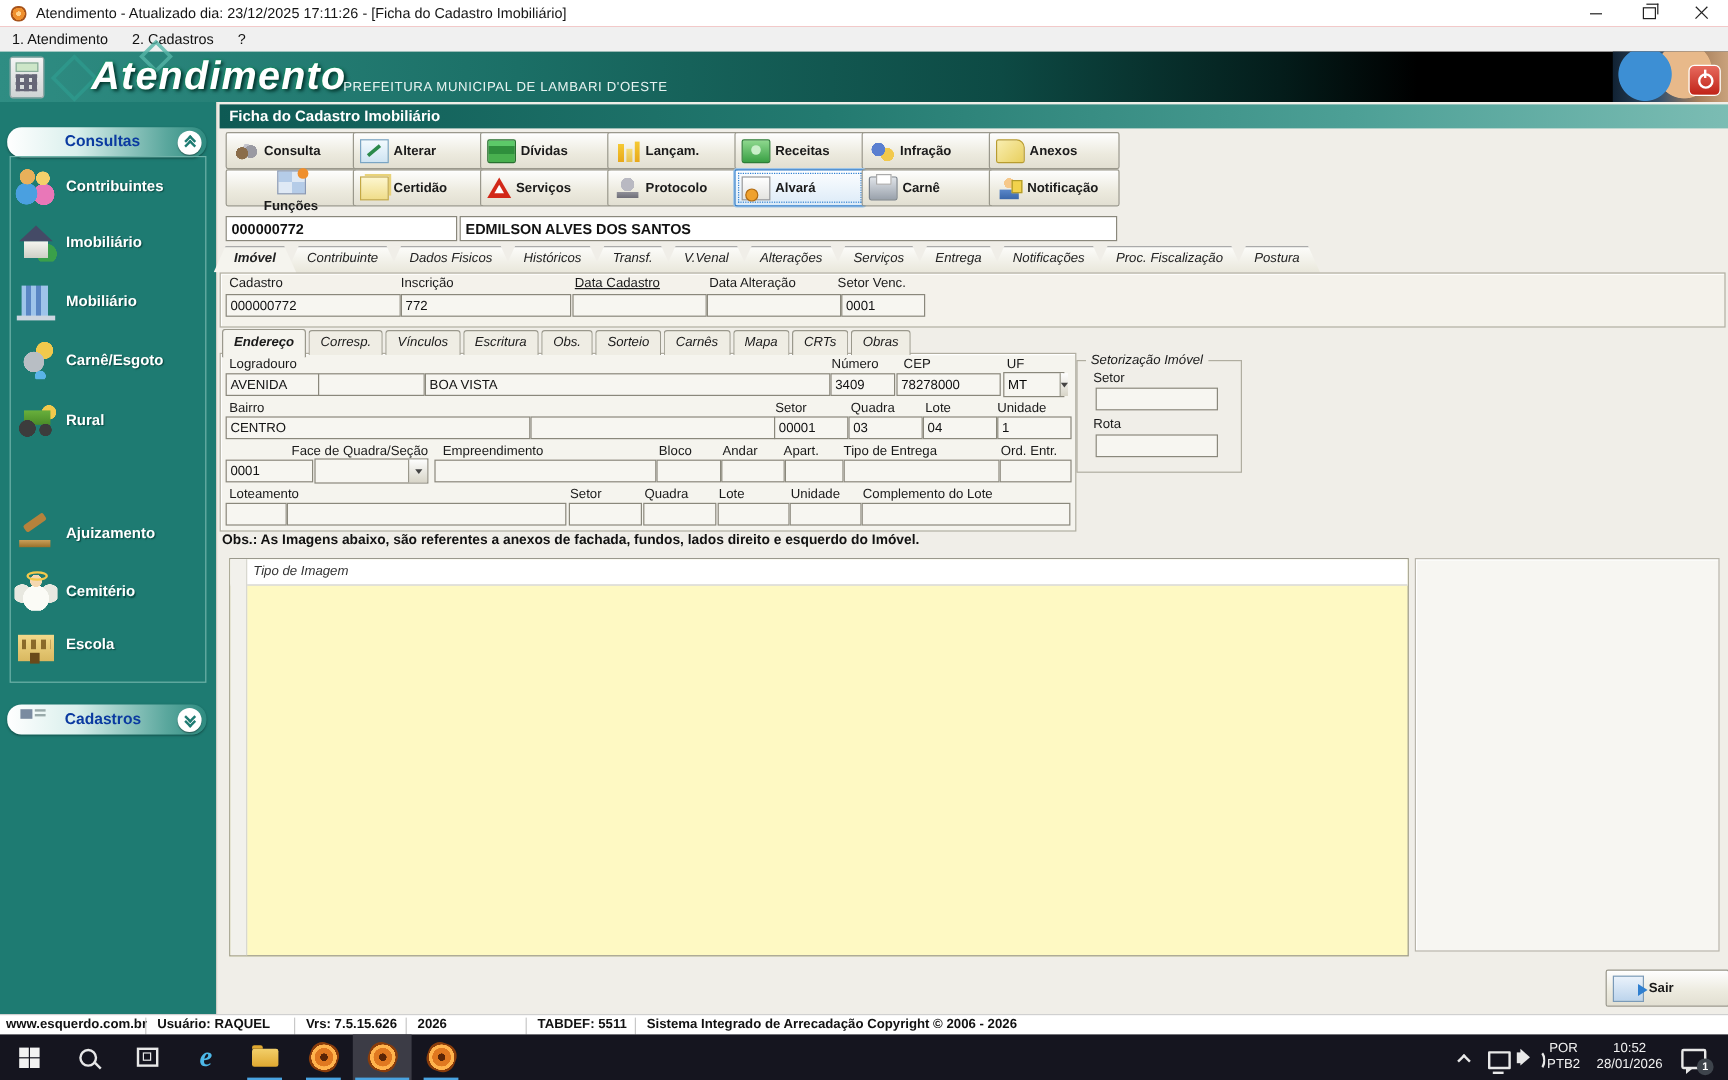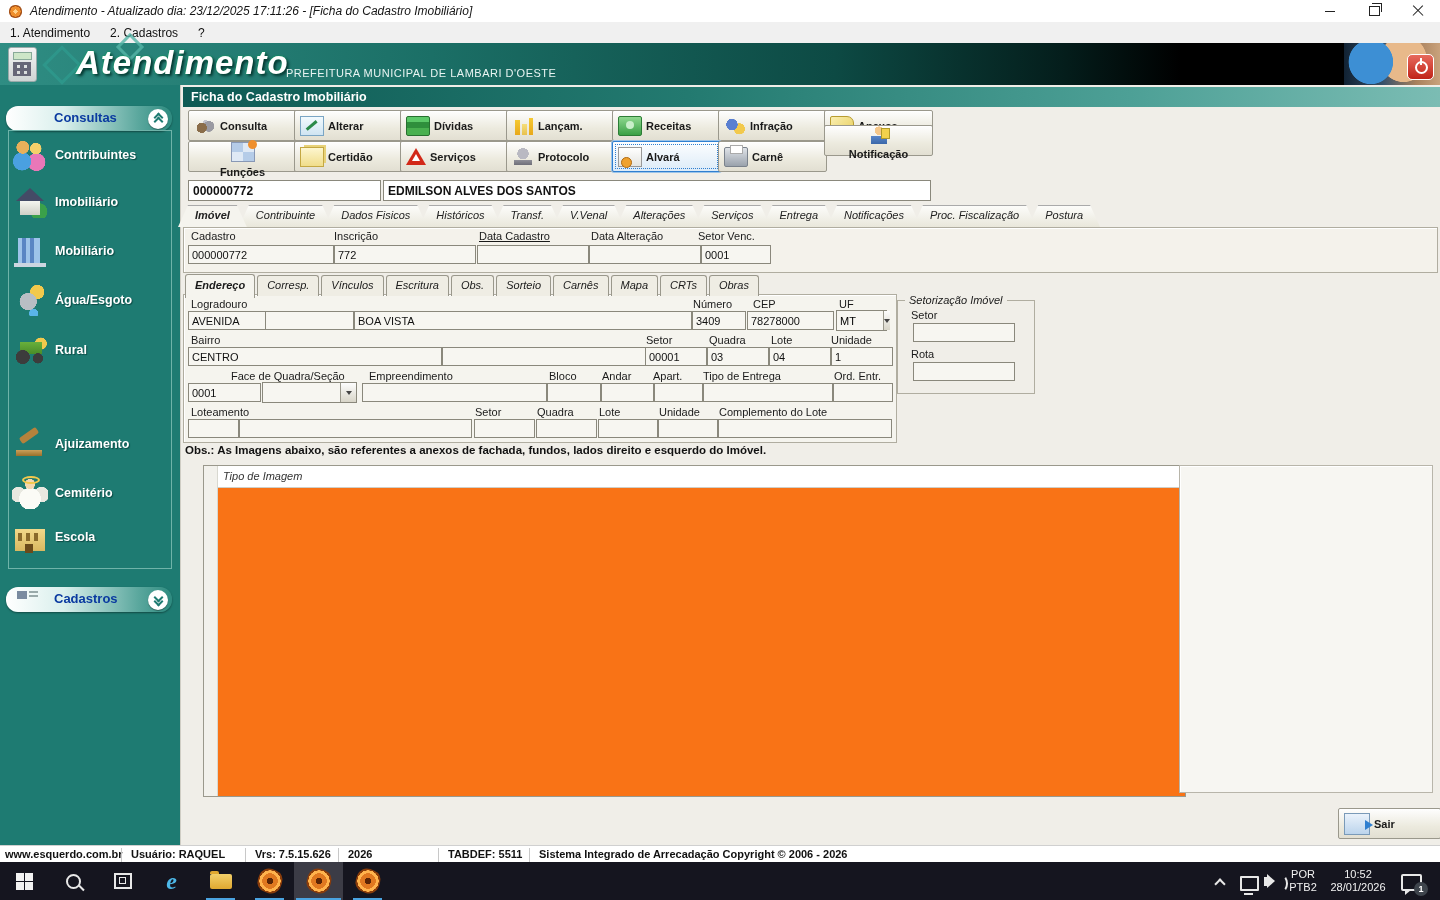--- a/index.html
+++ b/index.html
@@ -1,20 +1,20 @@
 <!DOCTYPE html>
 <html><head>
 <meta charset="utf-8">
 <style>
   html,body{margin:0;padding:0;background:#444;}
   #screen{position:relative;width:1440px;height:900px;overflow:hidden;background:#F0EEE8;
           font-family:"Liberation Sans",sans-serif;-webkit-font-smoothing:antialiased;}
   
   #titlebar{position:absolute;left:0;top:0;width:1440px;height:22px;background:#ffffff;
-            border-bottom:5px solid #ef4444;display:flex;align-items:center;font-size:12px;color:#151515;font-style:italic;}
+            border-bottom:5px solid #ef4444;display:flex;align-items:center;font-size:12px;color:#151515;}
   .app-ico16{width:13px;height:13px;margin:0 8px 0 9px;border-radius:45%;
              background:radial-gradient(circle at 50% 50%,#ffd18a 0 22%,#ef8f2d 23% 55%,#a7531a 56% 80%,transparent 81%);}
   .winbtn{width:44px;height:22px;display:flex;align-items:center;justify-content:center;cursor:pointer;}
   .glyph-min{width:10px;height:1px;background:#222;}
   .glyph-max{width:9px;height:8px;border:1px solid #222;position:relative;background:#fff;}
   .glyph-max::before{content:"";position:absolute;left:2px;top:-4px;width:9px;height:8px;border:1px solid #222;border-bottom:none;border-left:none;}
   .glyph-close{position:relative;width:12px;height:12px;}
   .glyph-close::before,.glyph-close::after{content:"";position:absolute;left:-1px;top:5px;width:14px;height:1.4px;background:#222;}
   .glyph-close::before{transform:rotate(45deg);} .glyph-close::after{transform:rotate(-45deg);}
   
@@ -159,21 +159,21 @@
   .carrow{width:15px;height:100%;background:linear-gradient(#fdfdfd,#d8d5c8);border-left:1px solid #9a988c;
           display:flex;align-items:center;justify-content:center;}
   .carrow::after{content:"";width:0;height:0;border-left:3.5px solid transparent;border-right:3.5px solid transparent;border-top:4.5px solid #444;}
   #stabs{position:absolute;left:4px;top:190px;display:flex;height:20px;z-index:2;}
   .stab{padding:3px 9px 0;font-size:11px;font-style:italic;color:#1a1a1a;background:#EFEDE4;cursor:pointer;
         border:1px solid #9a988c;border-bottom:none;border-radius:3px 3px 0 0;margin-right:2px;height:17px;}
   .stab.active{font-weight:bold;background:#F5F4EE;height:19px;margin-top:-1px;padding-top:4px;z-index:3;}
   .groupbox{position:absolute;border:1px solid #b0ada0;}
   .gb-title{position:absolute;font-size:11px;font-style:italic;background:#F0EEE8;padding:0 4px;color:#1a1a1a;}
   #obs-line{position:absolute;left:4px;top:359px;font-size:11.5px;font-weight:bold;color:#111;}
-  #imggrid{position:absolute;left:22px;top:380px;width:981px;height:330px;background:#f97316;border:1px solid #9a988c;}
+  #imggrid{position:absolute;left:10px;top:380px;width:981px;height:330px;background:#fef9c3;border:1px solid #9a988c;}
   #imggrid .gridhdr{position:absolute;left:0;top:0;right:0;height:21px;border-bottom:1px solid #cfcfc8;background:#fff;}
   #imggrid .rowsel{position:absolute;left:0;top:0;bottom:0;width:13px;background:#f2f1ec;border-right:1px solid #d8d8d0;}
   #imggrid .gridhdr span{position:absolute;left:19px;top:4px;font-size:11px;font-style:italic;color:#333;}
   #rightpanel{position:absolute;left:998px;top:380px;width:252px;height:326px;background:#f7f6f2;border:1px solid #b8b5aa;box-shadow:inset 1px 1px 0 #fff;}
   #sairbtn{left:1157px;top:723px;width:91px;height:29px;}
   
   #statusbar{position:absolute;left:0;top:845px;width:1440px;height:17px;background:#fff;border-top:1px solid #d0d0d0;
              font-size:11px;font-weight:bold;color:#111;}
   #statusbar span{position:absolute;top:2px;white-space:nowrap;}
   .sdiv{position:absolute;top:1px;height:14px;border-left:1px solid #c8c8c8;}
@@ -264,21 +264,21 @@
     <div class="snav" style="top:99px;">
       <span class="si ic-house"></span>
       <span>Imobiliário</span>
     </div>
     <div class="snav" style="top:148px;">
       <span class="si ic-building"></span>
       <span>Mobiliário</span>
     </div>
     <div class="snav" style="top:197px;">
       <span class="si ic-faucet"></span>
-      <span>Água/Esgoto</span>
+      <span>Carnê/Esgoto</span>
     </div>
     <div class="snav" style="top:247px;">
       <span class="si ic-tractor"></span>
       <span>Rural</span>
     </div>
     <div class="snav" style="top:341px;">
       <span class="si ic-gavel"></span>
       <span>Ajuizamento</span>
     </div>
     <div class="snav" style="top:390px;">
@@ -351,21 +351,21 @@
       <span class="tlbl">Protocolo</span>
       </div>
     <div class="tbtn focus" style="left:431px;top:56px;">
       <span class="ic ic-alvara"></span>
       <span class="tlbl">Alvará</span>
       </div>
     <div class="tbtn" style="left:537px;top:56px;">
       <span class="ic ic-printer"></span>
       <span class="tlbl">Carnê</span>
       </div>
-    <div class="tbtn" style="left:643px;top:40px;flex-direction:column;">
+    <div class="tbtn" style="left:643px;top:56px;">
       <span class="ic ic-notif"></span>
       <span class="tlbl">Notificação</span>
       </div>
 
     <input class="rec" style="left: 7px; top: 95px; width: 183px;" readonly="" value="000000772">
     <input class="rec" style="left: 202px; top: 95px; width: 538px;" readonly="" value="EDMILSON ALVES DOS SANTOS">
 
     <div id="tabs">
       <span class="tab active">Imóvel</span>
       <span class="tab">Contribuinte</span>
@@ -428,21 +428,21 @@
     <span class="lbl" style="left:528px;top:249px;">Quadra</span>
     <span class="lbl" style="left:590px;top:249px;">Lote</span>
     <span class="lbl" style="left:650px;top:249px;">Unidade</span>
     <input class="fld" style="left: 7px; top: 262px; width: 246px;" readonly="" value="CENTRO">
     <input class="fld" style="left: 261px; top: 262px; width: 196px;" readonly="" value="">
     <input class="fld" style="left: 464px; top: 262px; width: 54px;" readonly="" value="00001">
     <input class="fld" style="left: 526px; top: 262px; width: 54px;" readonly="" value="03">
     <input class="fld" style="left: 588px; top: 262px; width: 54px;" readonly="" value="04">
     <input class="fld" style="left: 650px; top: 262px; width: 54px;" readonly="" value="1">
 
-    <span class="lbl" style="left:10px;top:285px;padding-left:40px;">Face de Quadra/Seção</span>
+    <span class="lbl" style="left:22px;top:285px;padding-left:40px;">Face de Quadra/Seção</span>
     <span class="lbl" style="left:188px;top:285px;">Empreendimento</span>
     <span class="lbl" style="left:368px;top:285px;">Bloco</span>
     <span class="lbl" style="left:421px;top:285px;">Andar</span>
     <span class="lbl" style="left:472px;top:285px;">Apart.</span>
     <span class="lbl" style="left:522px;top:285px;">Tipo de Entrega</span>
     <span class="lbl" style="left:653px;top:285px;">Ord. Entr.</span>
     <input class="fld" style="left: 7px; top: 298px; width: 65px;" readonly="" value="0001">
     <span class="combo" style="left:81px;top:297px;width:93px;">
       <span class="cval"></span>
       <span class="carrow"></span>

